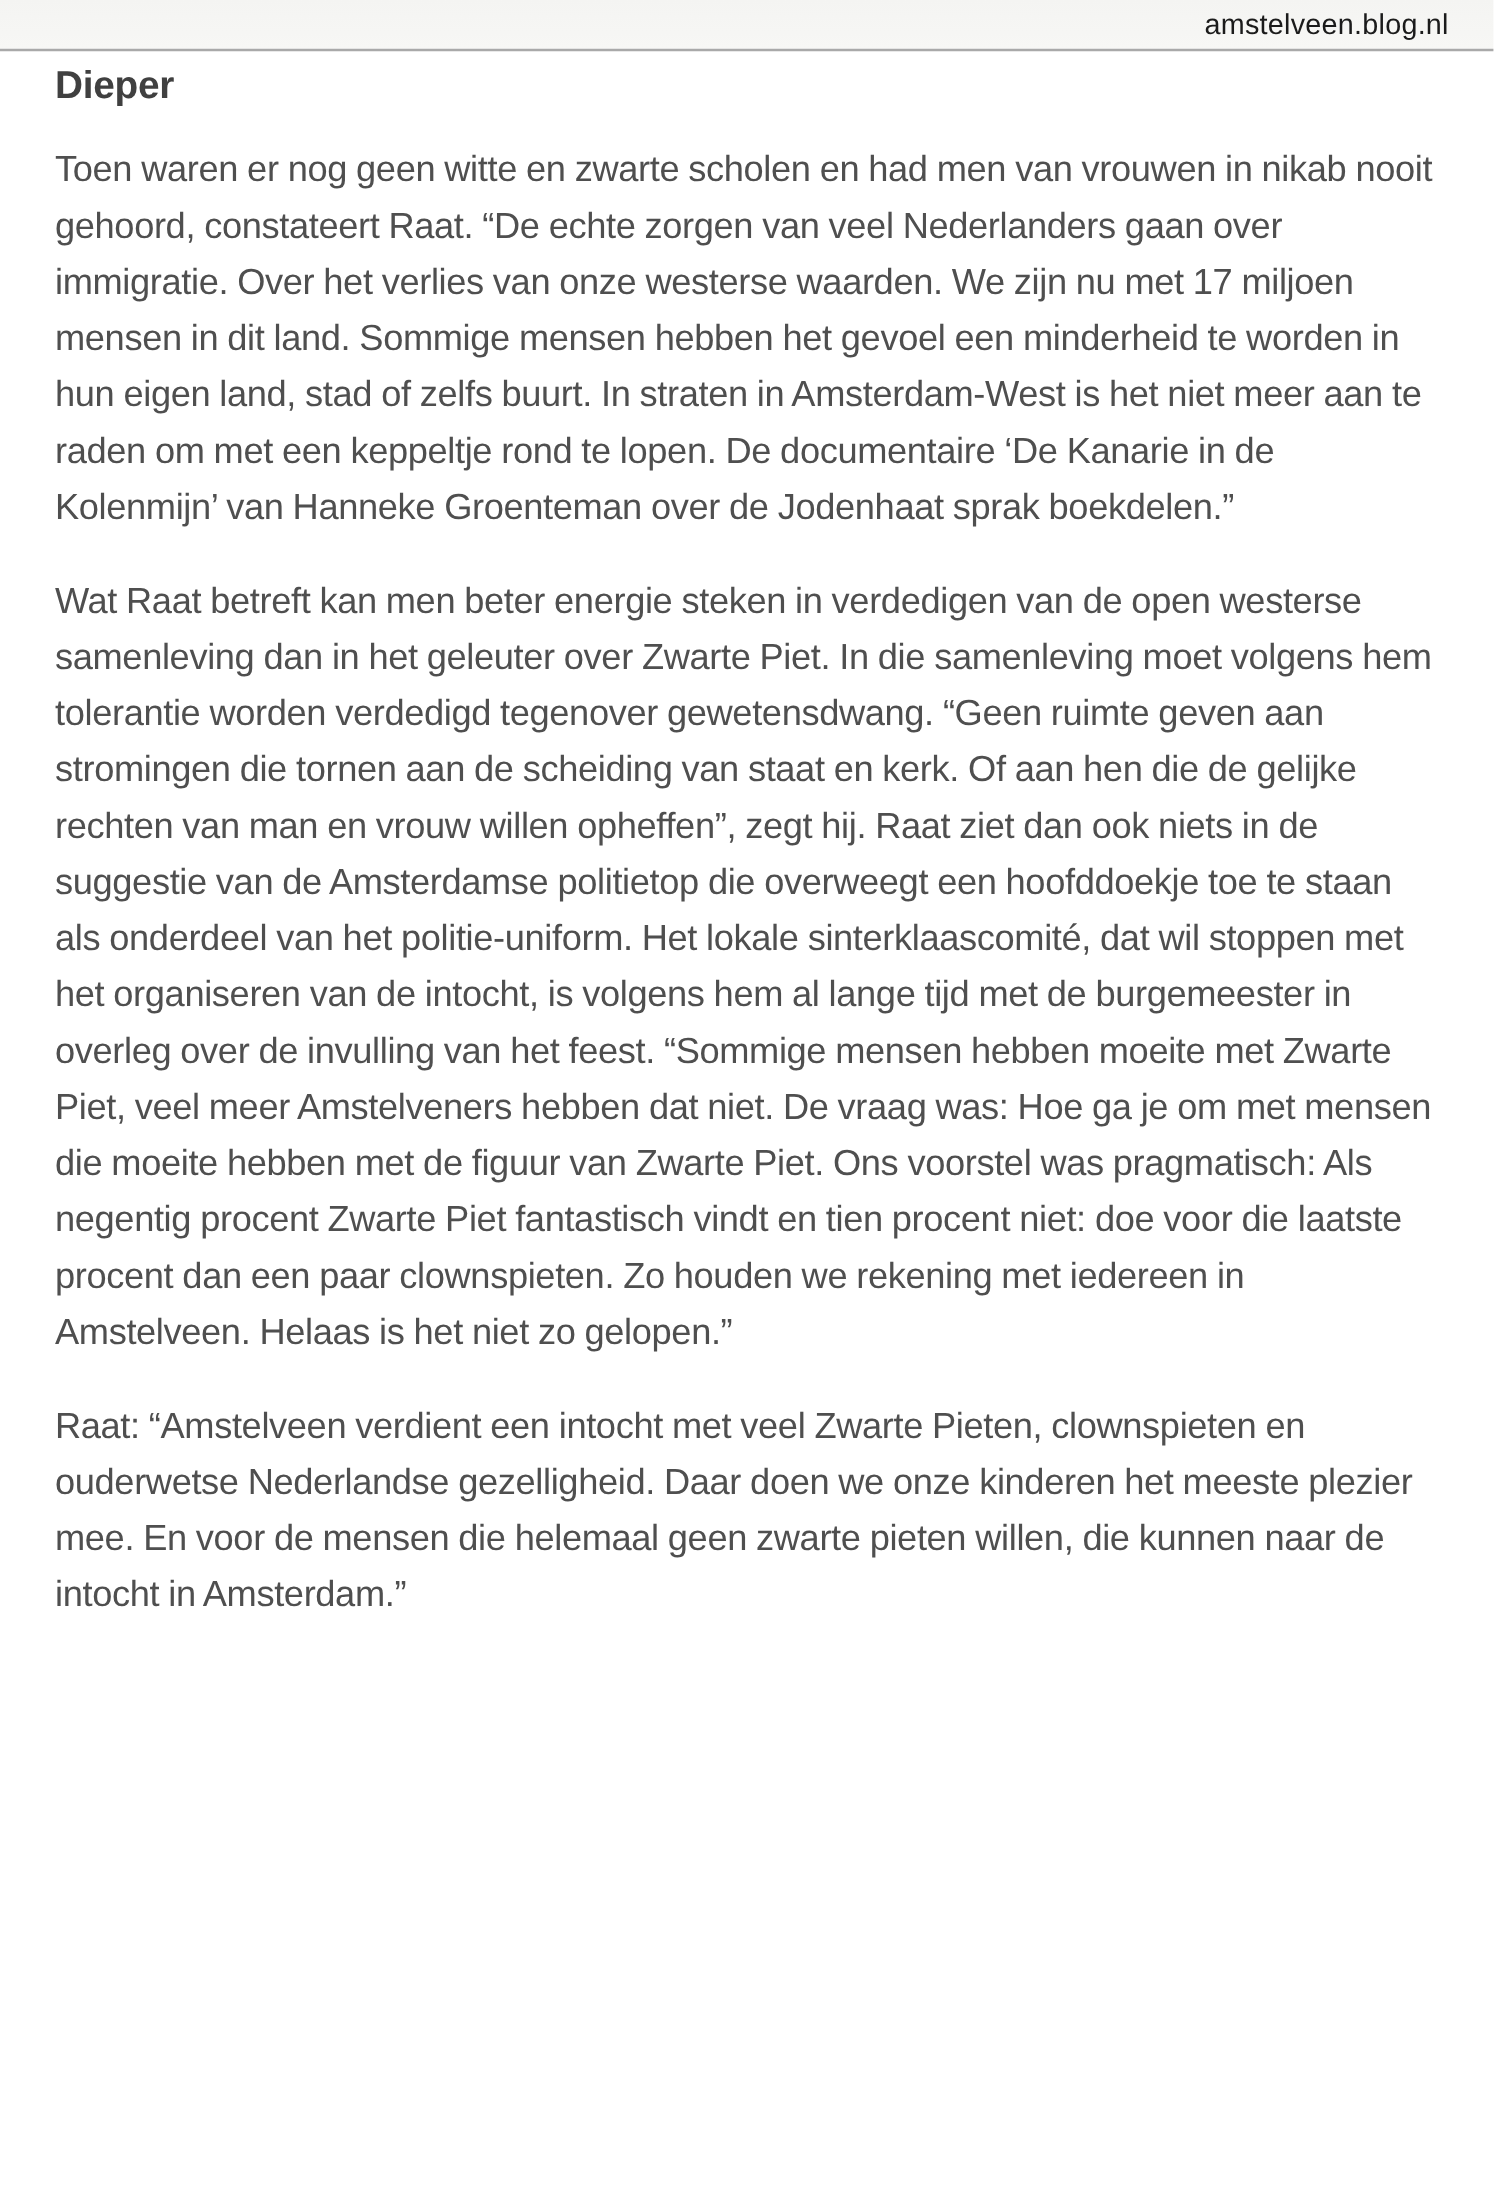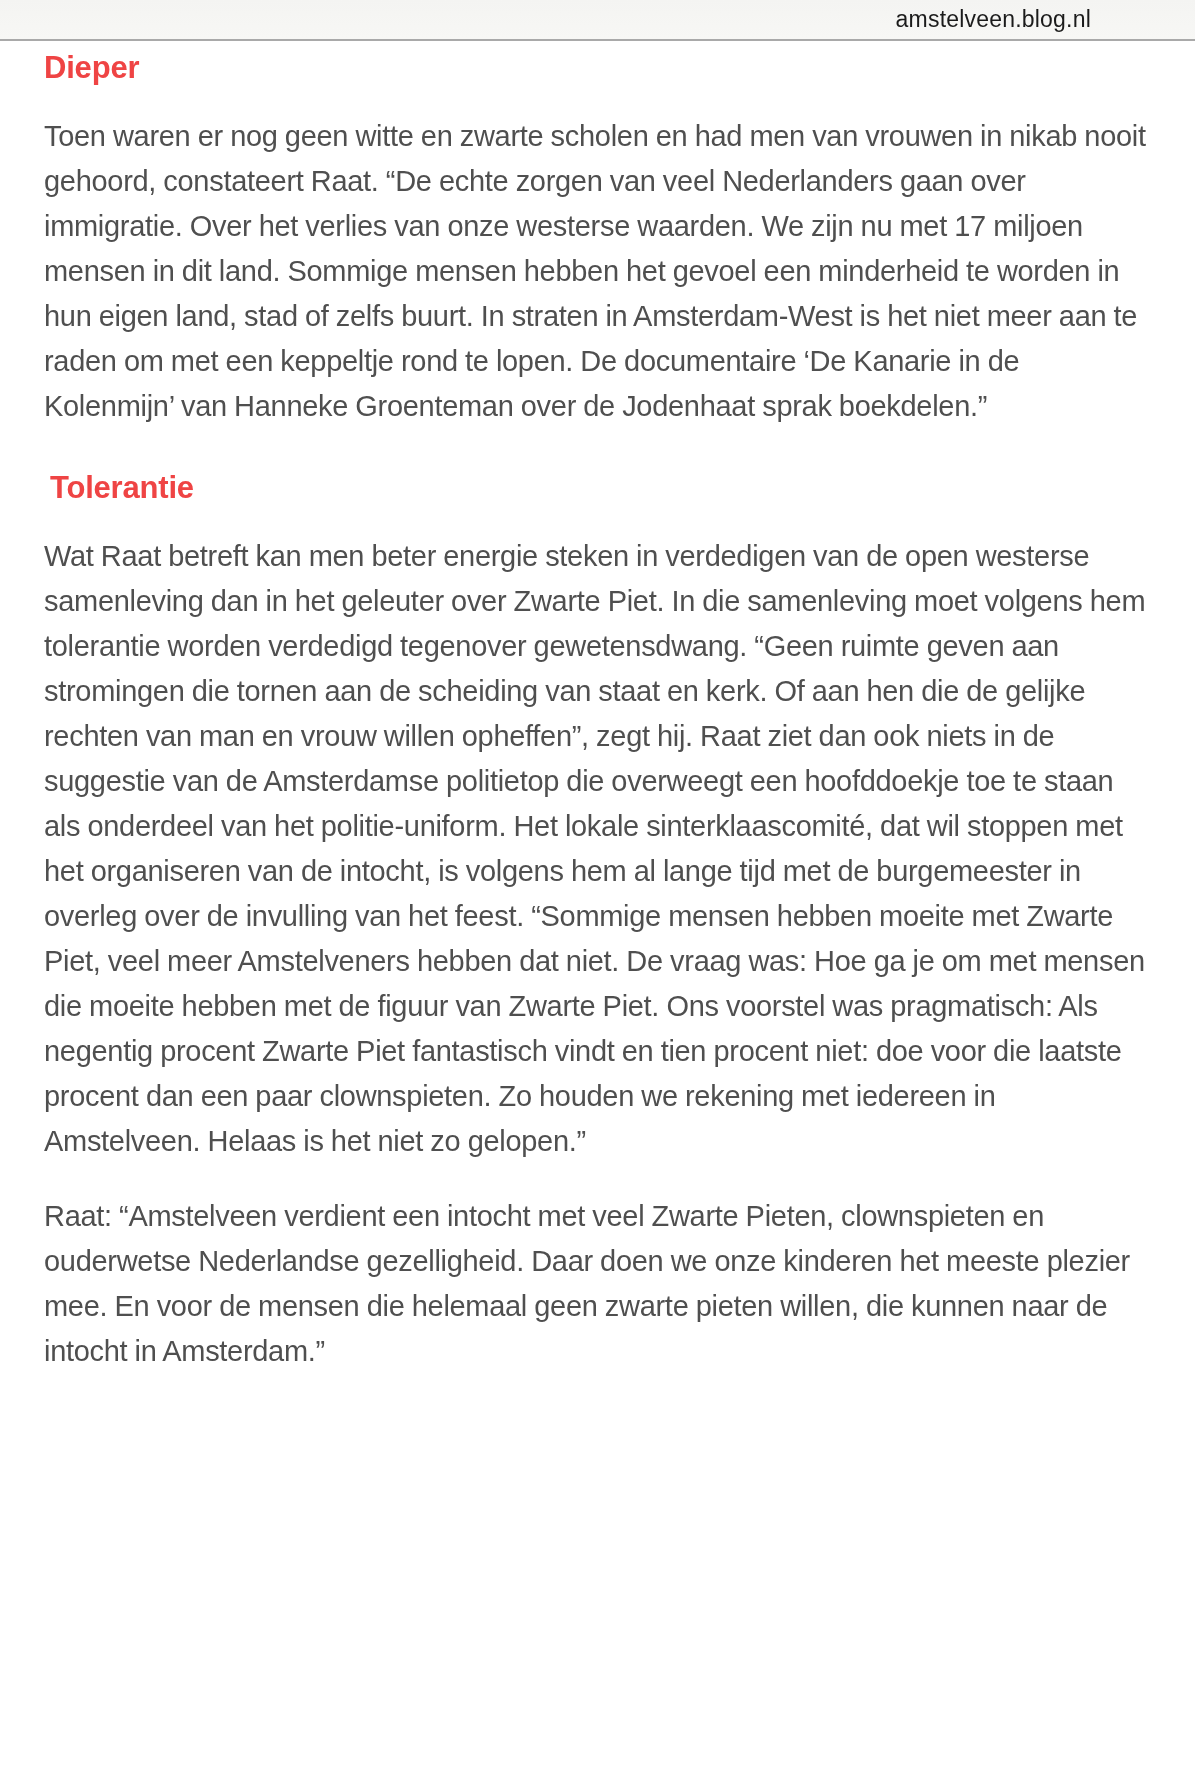--- a/index.html
+++ b/index.html
@@ -16,36 +16,36 @@
     overflow: hidden;
     position: relative;
   }
   .topbar {
     height: 41px;
     background: linear-gradient(#f4f4f2, #f7f7f5);
     border-bottom: 2px solid #a9a9a9;
     display: flex;
     align-items: center;
     justify-content: flex-end;
-    padding-right: 104px;
+    padding-right: 36px;
     box-sizing: border-box;
   }
   .site-label {
     font-size: 23px;
     color: #1b1b1b;
     letter-spacing: 0.2px;
   }
   .content {
     padding: 8px 40px 0 44px;
     box-sizing: border-box;
   }
   h2 {
     font-size: 31px;
     font-weight: 700;
-    color: #ef4444;
+    color: #404040;
     margin: 0 0 26px 0;
     line-height: 1.25;
     letter-spacing: -0.2px;
   }
   h2.indent {
     padding-left: 6px;
     margin-top: 40px;
   }
   p.body-text {
     font-size: 29px;
@@ -67,21 +67,20 @@
   <div class="topbar">
     <span class="site-label">amstelveen.blog.nl</span>
   </div>
 
   <div class="content">
 
     <h2>Dieper</h2>
 
     <p class="body-text">Toen waren er nog geen witte en zwarte scholen en had men van vrouwen in nikab nooit gehoord, constateert Raat. “De echte zorgen van veel Nederlanders gaan over immigratie. Over het verlies van onze westerse waarden. We zijn nu met 17 miljoen mensen in dit land. Sommige mensen hebben het gevoel een minderheid te worden in hun eigen land, stad of zelfs buurt. In straten in Amsterdam-West is het niet meer aan te raden om met een keppeltje rond te lopen. De documentaire ‘De Kanarie in de Kolenmijn’ van Hanneke Groenteman over de Jodenhaat sprak boekdelen.”</p>
 
-    <h2 class="indent">Tolerantie</h2>
 
     <p class="body-text">Wat Raat betreft kan men beter energie steken in verdedigen van de open westerse samenleving dan in het geleuter over Zwarte Piet. In die samenleving moet volgens hem tolerantie worden verdedigd tegenover gewetensdwang. “Geen ruimte geven aan stromingen die tornen aan de scheiding van staat en kerk. Of aan hen die de gelijke rechten van man en vrouw willen opheffen”, zegt hij. Raat ziet dan ook niets in de suggestie van de Amsterdamse politietop die overweegt een hoofddoekje toe te staan als onderdeel van het politie-uniform. Het lokale sinterklaascomité, dat wil stoppen met het organiseren van de intocht, is volgens hem al lange tijd met de burgemeester in overleg over de invulling van het feest. “Sommige mensen hebben moeite met Zwarte Piet, veel meer Amstelveners hebben dat niet. De vraag was: Hoe ga je om met mensen die moeite hebben met de figuur van Zwarte Piet. Ons voorstel was pragmatisch: Als negentig procent Zwarte Piet fantastisch vindt en tien procent niet: doe voor die laatste procent dan een paar clownspieten. Zo houden we rekening met iedereen in Amstelveen. Helaas is het niet zo gelopen.”</p>
 
     <p class="body-text last">Raat: “Amstelveen verdient een intocht met veel Zwarte Pieten, clownspieten en ouderwetse Nederlandse gezelligheid. Daar doen we onze kinderen het meeste plezier mee. En voor de mensen die helemaal geen zwarte pieten willen, die kunnen naar de intocht in Amsterdam.”</p>
 
   </div>
 
 </div>
 
 </body></html>

